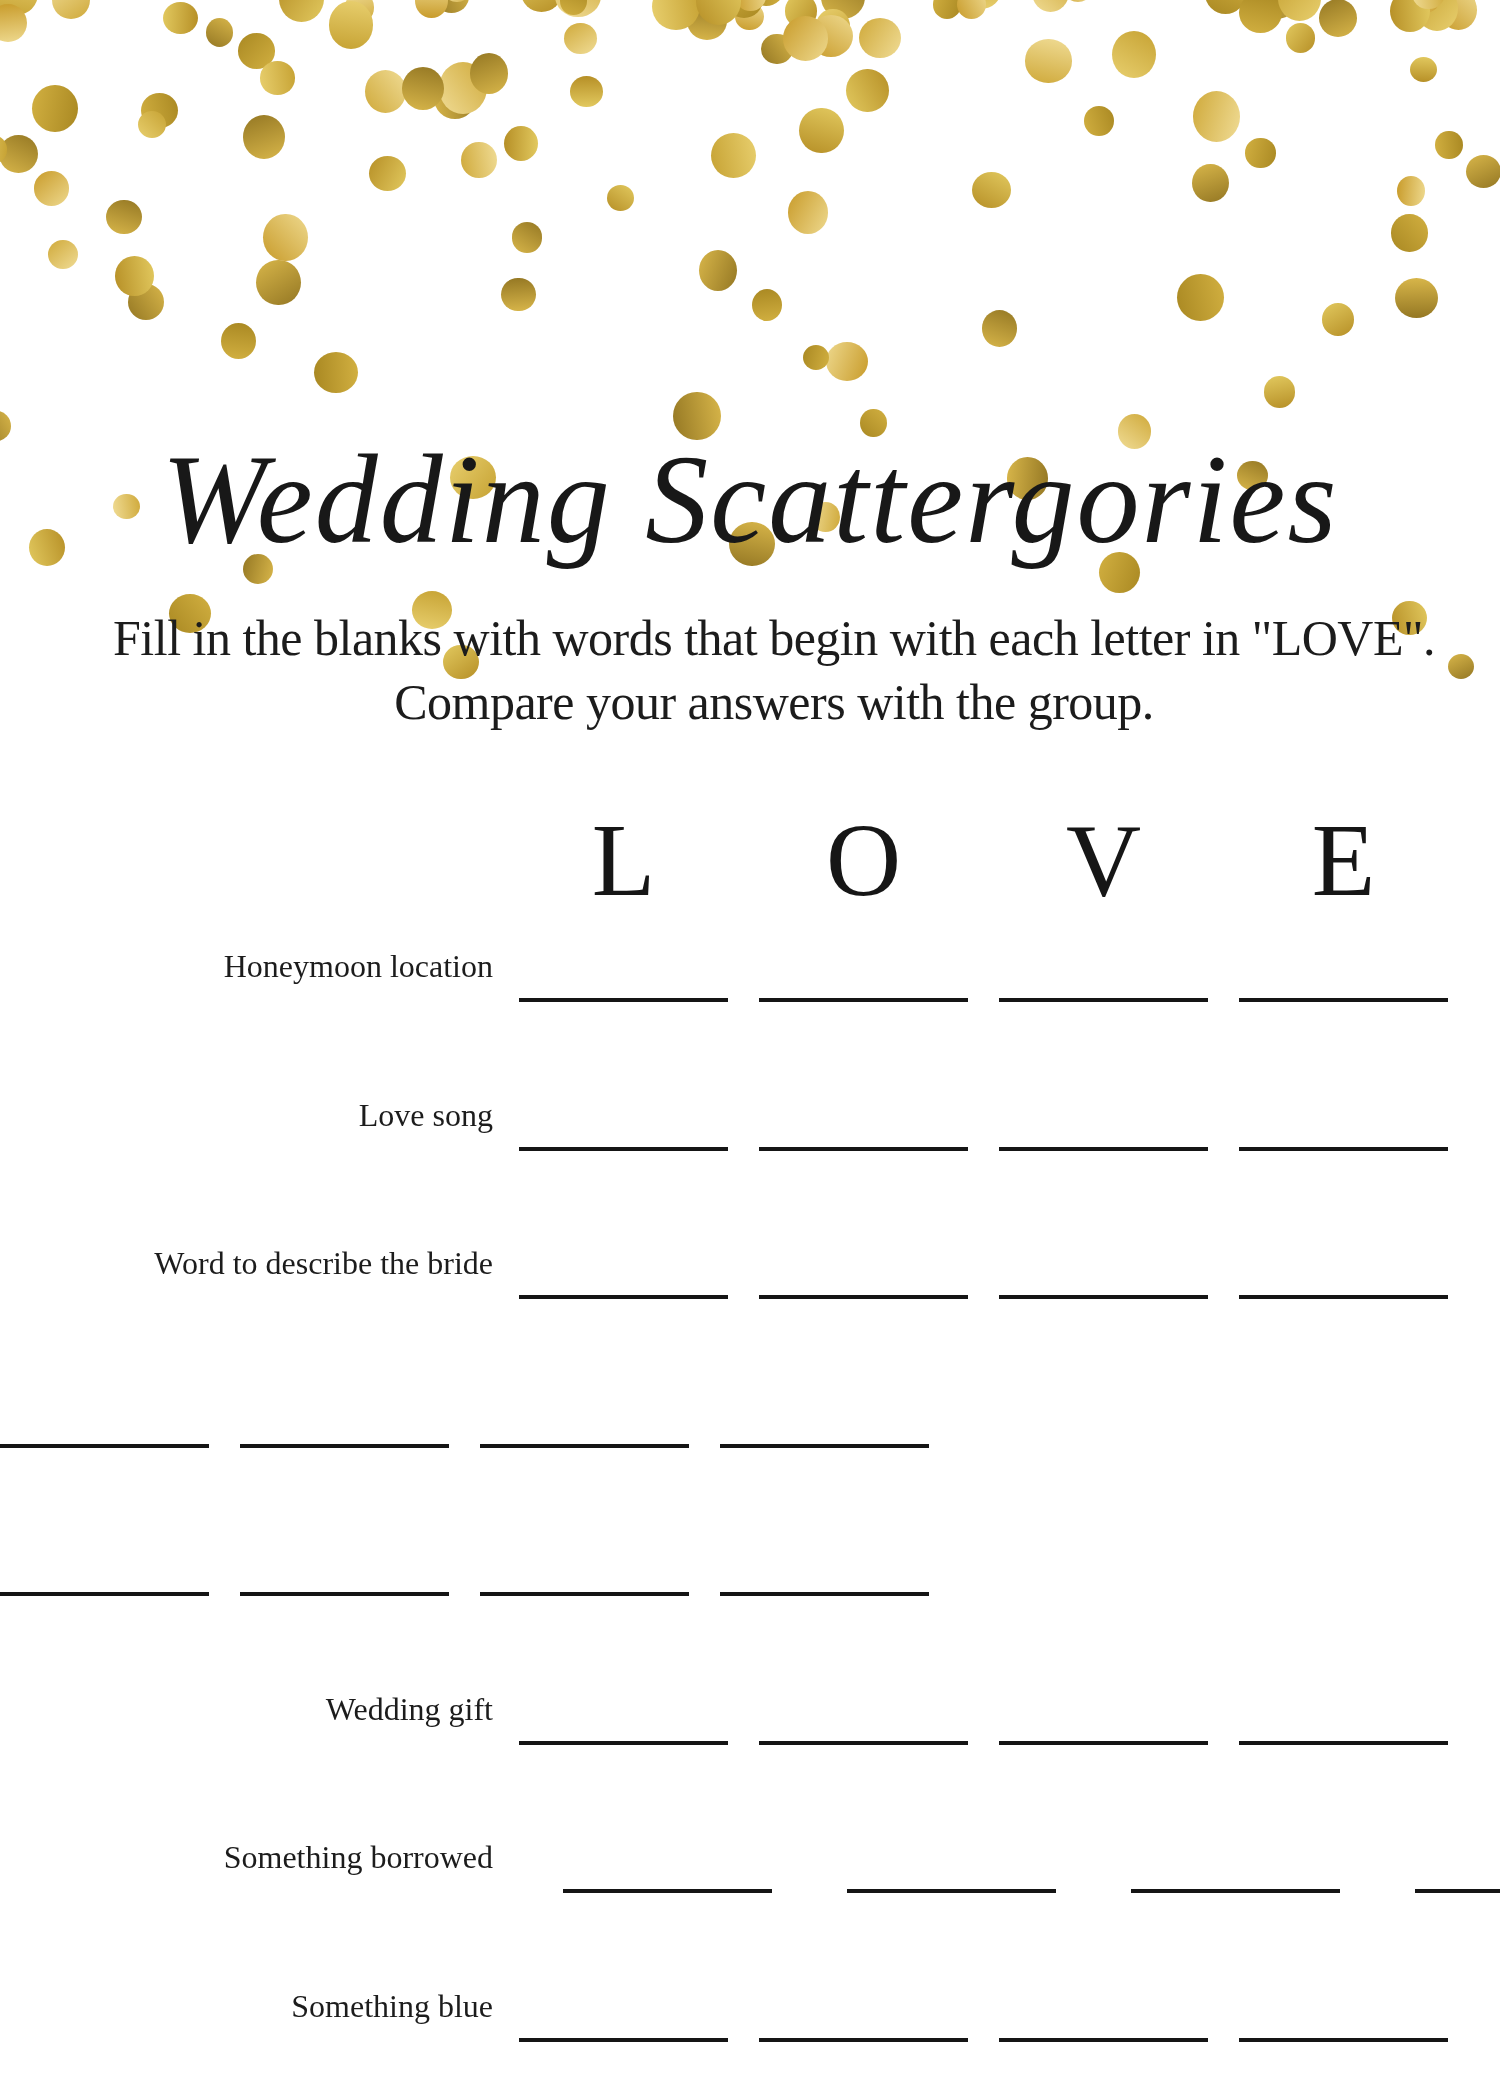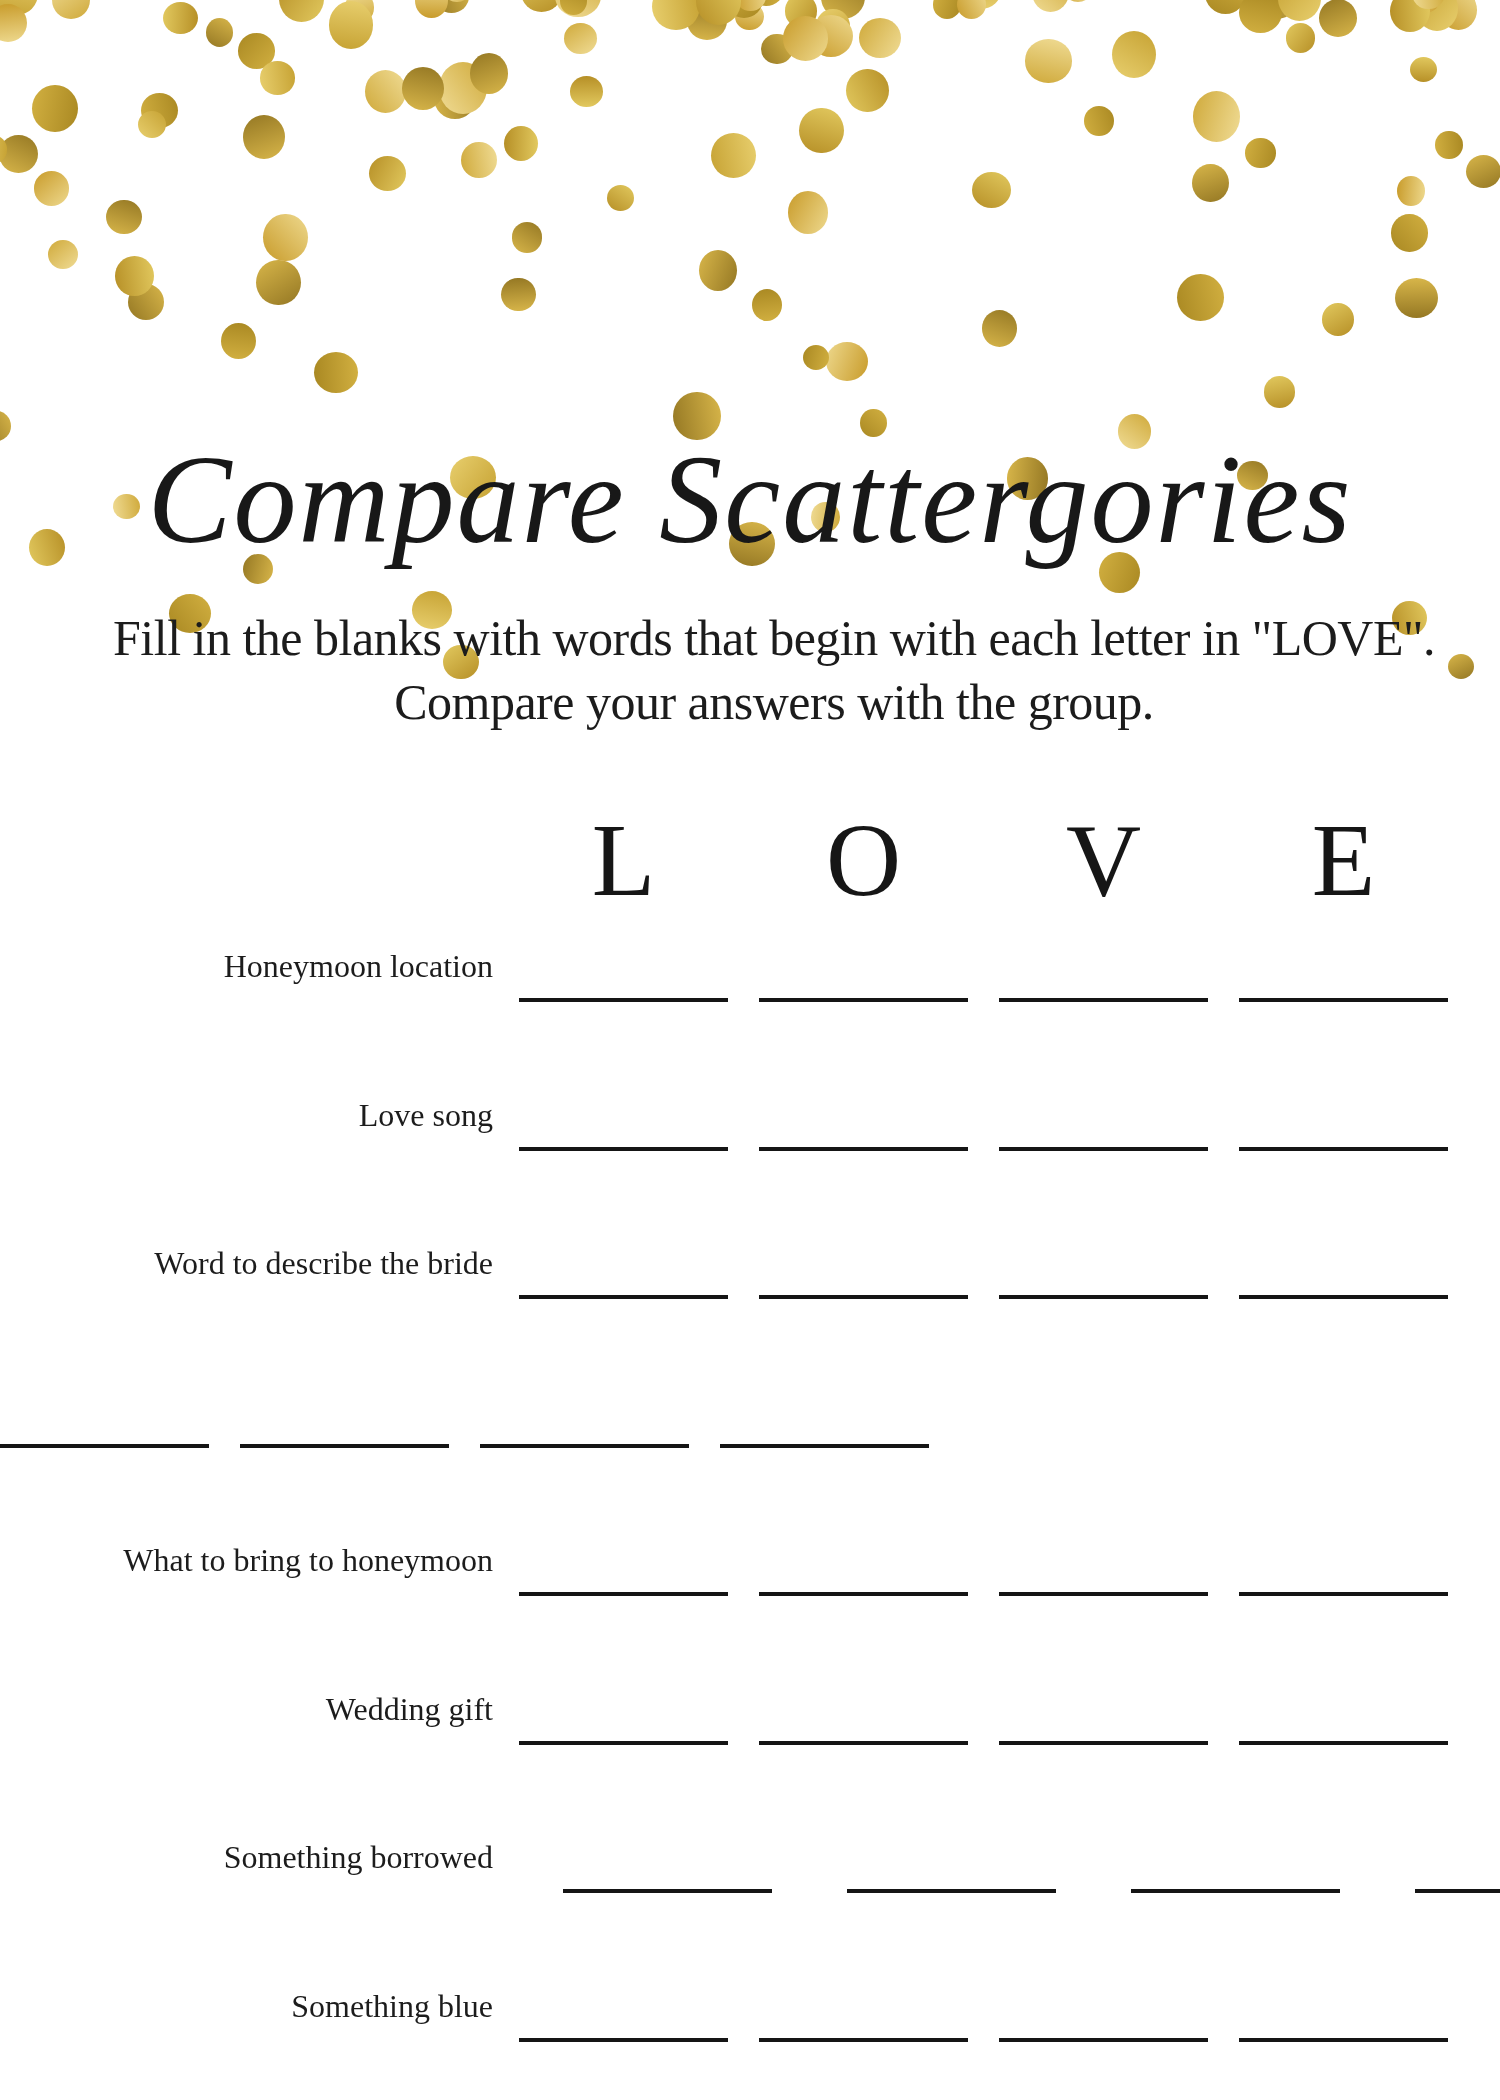--- a/index.html
+++ b/index.html
@@ -197,21 +197,21 @@
     <div class="confetti-dot" style="left: 1391.1px; top: 214.424px; width: 36.4212px; height: 37.364px; background: linear-gradient(229deg, rgb(210, 176, 65), rgb(169, 136, 34));"></div>
     <div class="confetti-dot" style="left: 1237.27px; top: 461.17px; width: 30.2539px; height: 28.8361px; background: linear-gradient(24deg, rgb(216, 182, 74), rgb(148, 119, 35));"></div>
     <div class="confetti-dot" style="left: 798.991px; top: 107.502px; width: 44.7169px; height: 45.9853px; background: linear-gradient(197deg, rgb(226, 201, 95), rgb(182, 143, 38));"></div>
     <div class="confetti-dot" style="left: 982.453px; top: 310.381px; width: 35.0098px; height: 36.4275px; background: linear-gradient(20deg, rgb(216, 182, 74), rgb(148, 119, 35));"></div>
     <div class="confetti-dot" style="left: 242.904px; top: 553.874px; width: 29.787px; height: 30.1582px; background: linear-gradient(284deg, rgb(216, 182, 74), rgb(148, 119, 35));"></div>
     <div class="confetti-dot" style="left: 1192.01px; top: 163.633px; width: 36.5037px; height: 37.9507px; background: linear-gradient(161deg, rgb(216, 182, 74), rgb(148, 119, 35));"></div>
     <div class="confetti-dot" style="left: 441.669px; top: -27.8448px; width: 30.4335px; height: 29.7402px; background: linear-gradient(87deg, rgb(240, 220, 149), rgb(207, 169, 58));"></div>
     <div class="confetti-dot" style="left: 782.584px; top: 15.6118px; width: 45.7891px; height: 45.2121px; background: linear-gradient(306deg, rgb(238, 217, 142), rgb(200, 155, 42));"></div>
   </div>
 
-<div class="page-title">Compare Scattergories</div>
+<div class="page-title">Wedding Scattergories</div>
 
 <div class="instructions">
   <div class="instruction-line">Fill in the blanks with words that begin with each letter in "LOVE".</div>
   <div class="instruction-line">Compare your answers with the group.</div>
 </div>
 
 <div class="letters-row">
   <div class="letters-spacer"></div>
   <div class="letter-cell">L</div>
   <div class="letter-cell">O</div>
@@ -241,21 +241,20 @@
       <div class="answer-blank" style="border-bottom-color: rgb(21, 21, 21);"></div>
       <div class="answer-blank" style="border-bottom-color: rgb(21, 21, 21);"></div>
     </div>
     <div class="prompt-row" style="top: 1386px;">
       <div class="answer-blank" style="border-bottom-color: rgb(21, 21, 21);"></div>
       <div class="answer-blank" style="border-bottom-color: rgb(21, 21, 21);"></div>
       <div class="answer-blank" style="border-bottom-color: rgb(21, 21, 21);"></div>
       <div class="answer-blank" style="border-bottom-color: rgb(21, 21, 21);"></div>
     </div>
     <div class="prompt-row" style="top: 1534px;">
-      <div class="prompt-label">What to bring to honeymoon</div>
       <div class="answer-blank" style="border-bottom-color: rgb(21, 21, 21);"></div>
       <div class="answer-blank" style="border-bottom-color: rgb(21, 21, 21);"></div>
       <div class="answer-blank" style="border-bottom-color: rgb(21, 21, 21);"></div>
       <div class="answer-blank" style="border-bottom-color: rgb(21, 21, 21);"></div>
     </div>
     <div class="prompt-row" style="top: 1683px;">
       <div class="prompt-label">Wedding gift</div>
       <div class="answer-blank" style="border-bottom-color: rgb(21, 21, 21);"></div>
       <div class="answer-blank" style="border-bottom-color: rgb(21, 21, 21);"></div>
       <div class="answer-blank" style="border-bottom-color: rgb(21, 21, 21);"></div>

